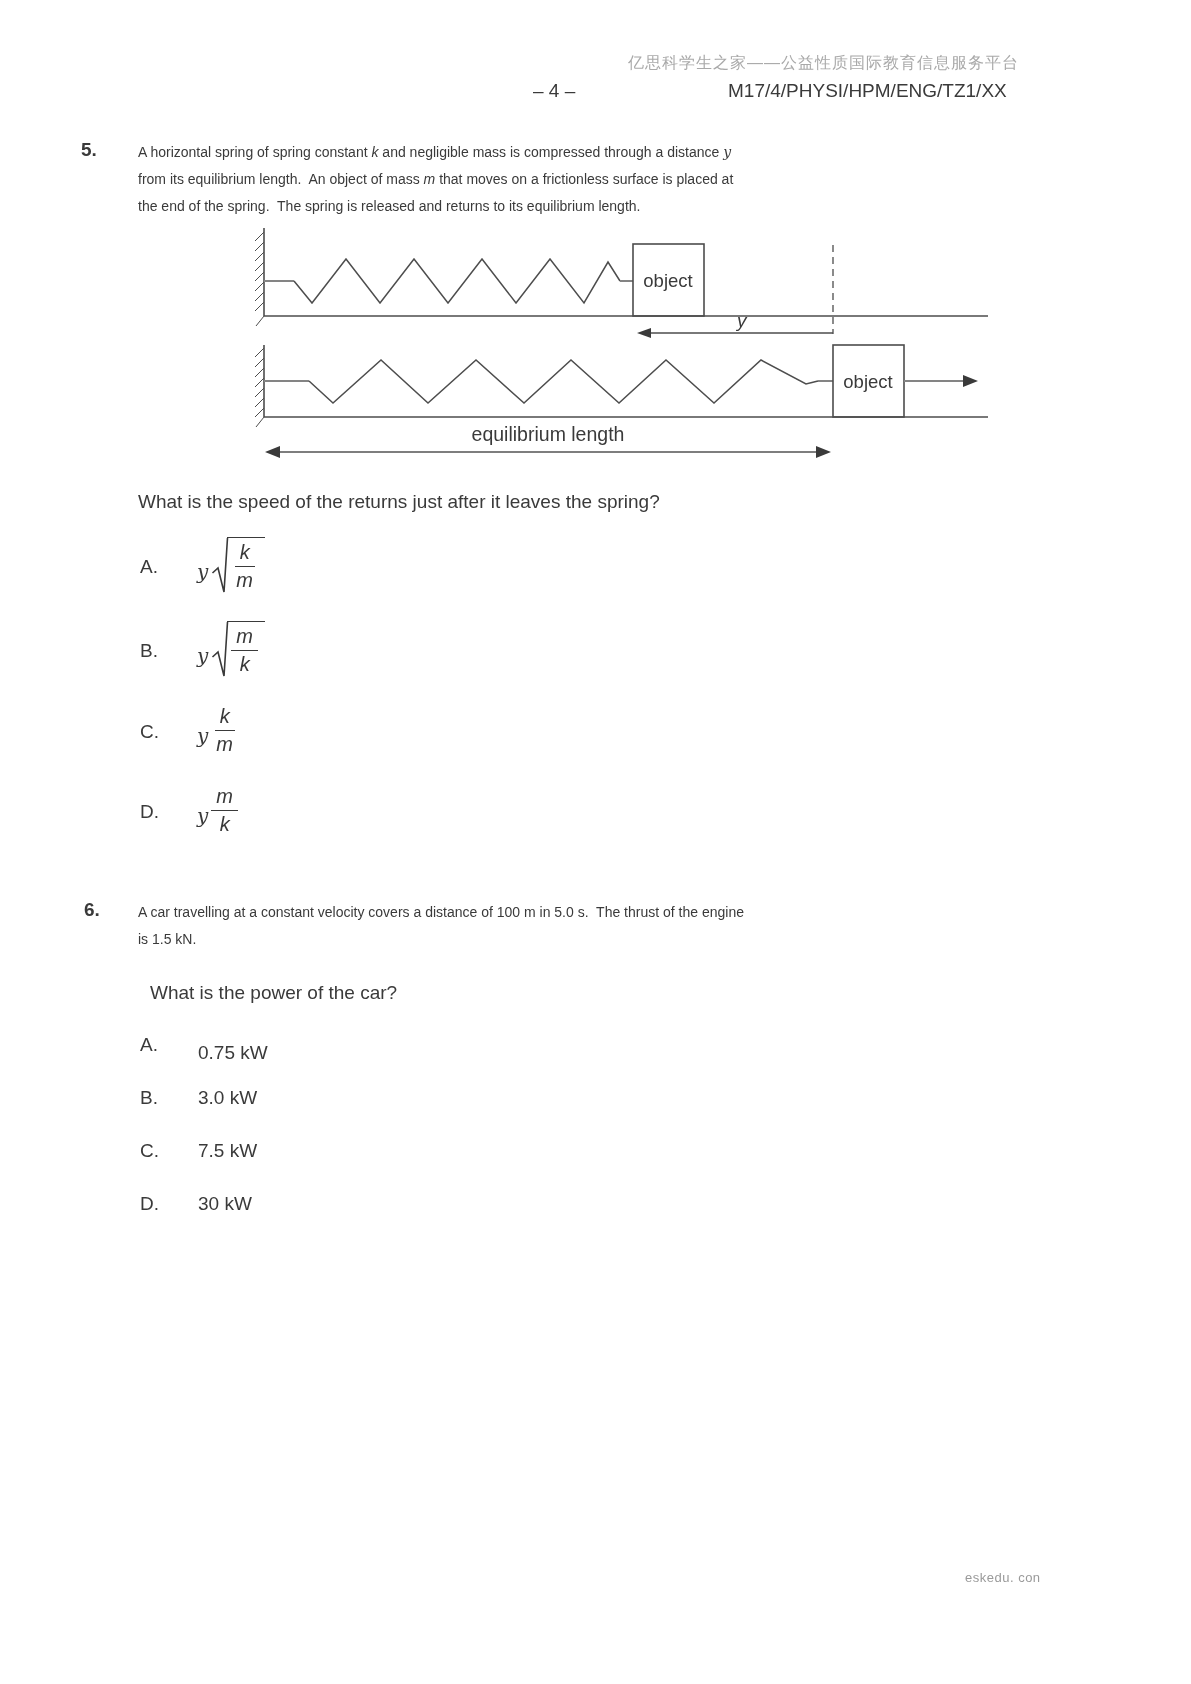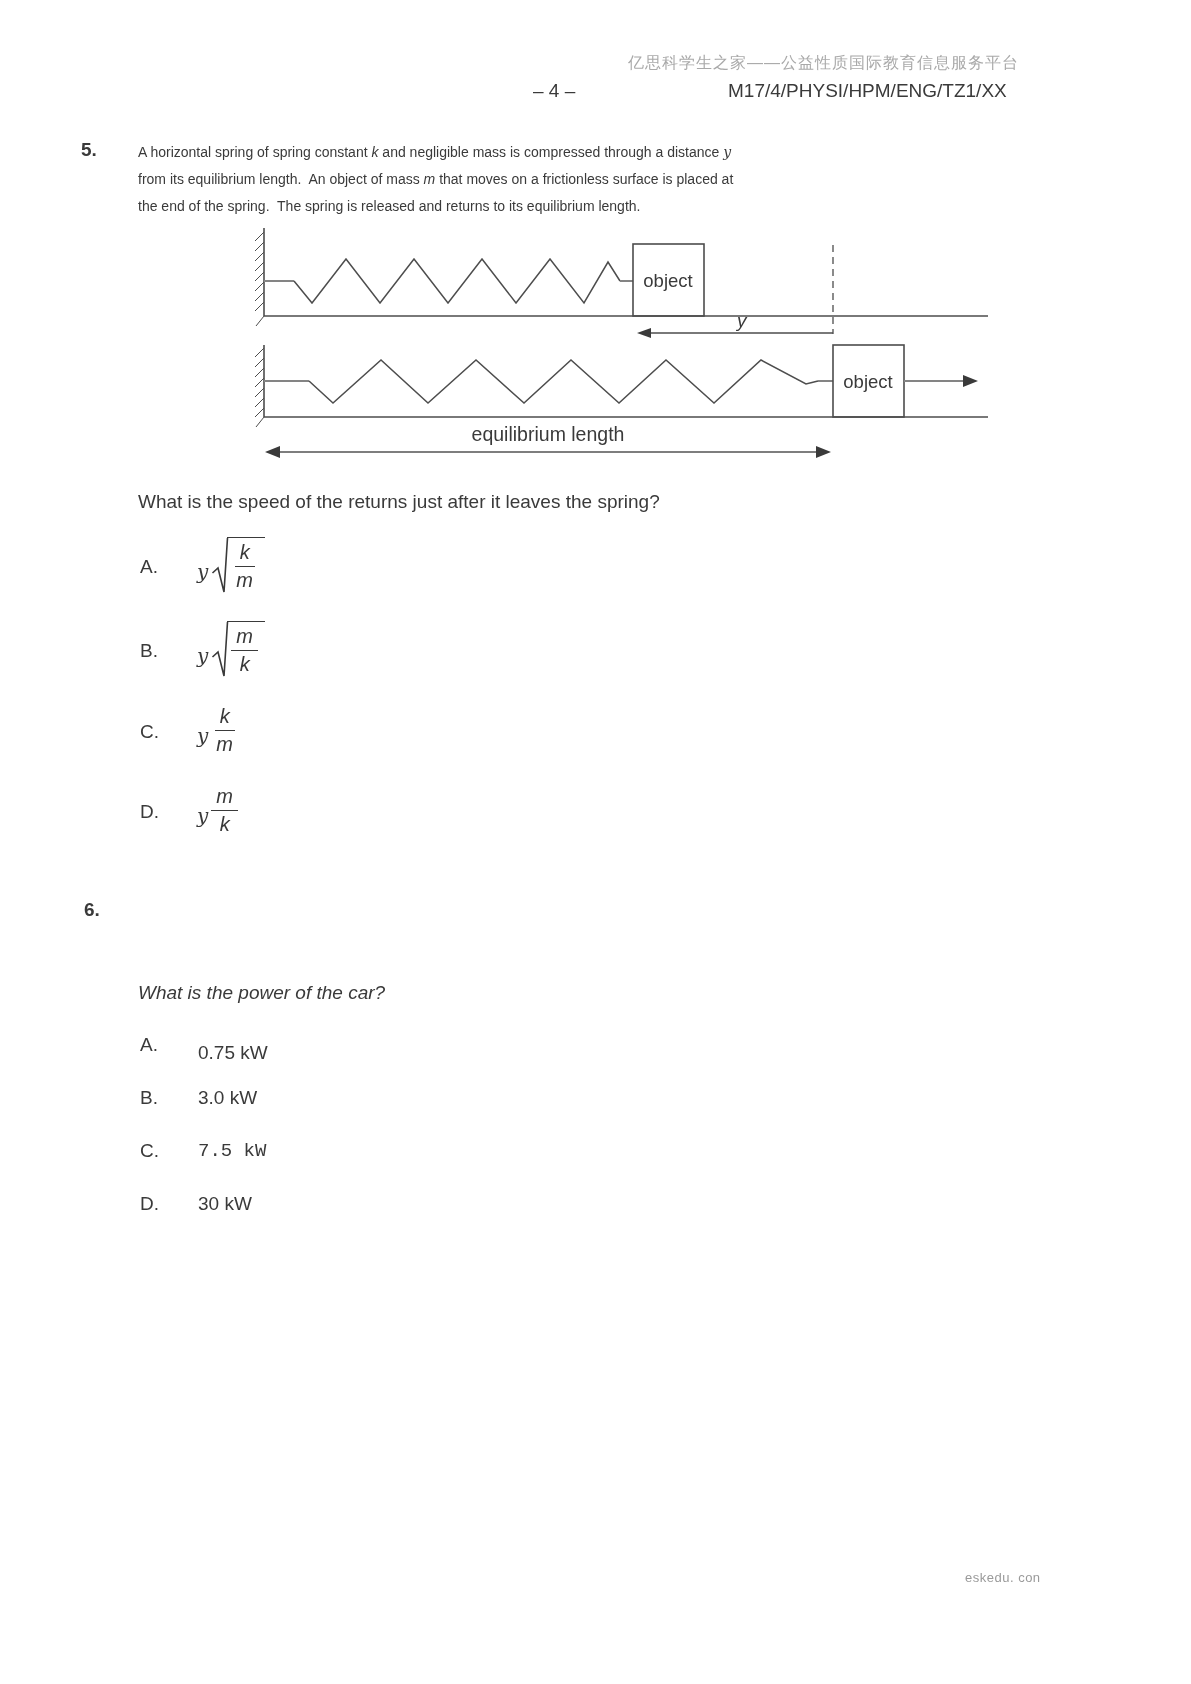--- a/index.html
+++ b/index.html
@@ -165,30 +165,31 @@
   <div class="abs optletter" style="left:140px; top:801px;">D.</div>
   <div class="formula" style="left:197px; top:785px;">
     <span class="mvar-y" style="top:5px;">y</span>
     <span class="frac">
       <span class="num sv">m</span>
       <span class="den sv">k</span>
     </span>
   </div>
 
   <div class="abs qnum" style="left:84px; top:899px;">6.</div>
+  <div class="abs qtext" style="left:138px; top:899px;"><span>A car travelling at a constant velocity covers a distance of 100 m in 5.0 s.  The thrust of the engine</span><br><span>is 1.5 kN.</span></div>
 
-  <div class="abs qline" style="left:138px; top:982px;font-style:italic;">What is the power of the car?</div>
+  <div class="abs qline" style="left:150px; top:982px;">What is the power of the car?</div>
 
   <div class="abs optletter" style="left:140px; top:1034px;">A.</div>
   <div class="abs optvalue" style="left:198px; top:1034px;margin-top:8px;">0.75 kW</div>
 
   <div class="abs optletter" style="left:140px; top:1087px;">B.</div>
   <div class="abs optvalue" style="left:198px; top:1087px;">3.0 kW</div>
 
   <div class="abs optletter" style="left:140px; top:1140px;">C.</div>
-  <div class="abs optvalue" style="left:198px; top:1140px;font-family:Liberation Mono, monospace;">7.5 kW</div>
+  <div class="abs optvalue" style="left:198px; top:1140px;">7.5 kW</div>
 
   <div class="abs optletter" style="left:140px; top:1193px;">D.</div>
   <div class="abs optvalue" style="left:198px; top:1193px;">30 kW</div>
 
   <div class="abs watermark" style="left:965px; top:1570px;">eskedu. con</div>
 
 </div>
 
 </body></html>

